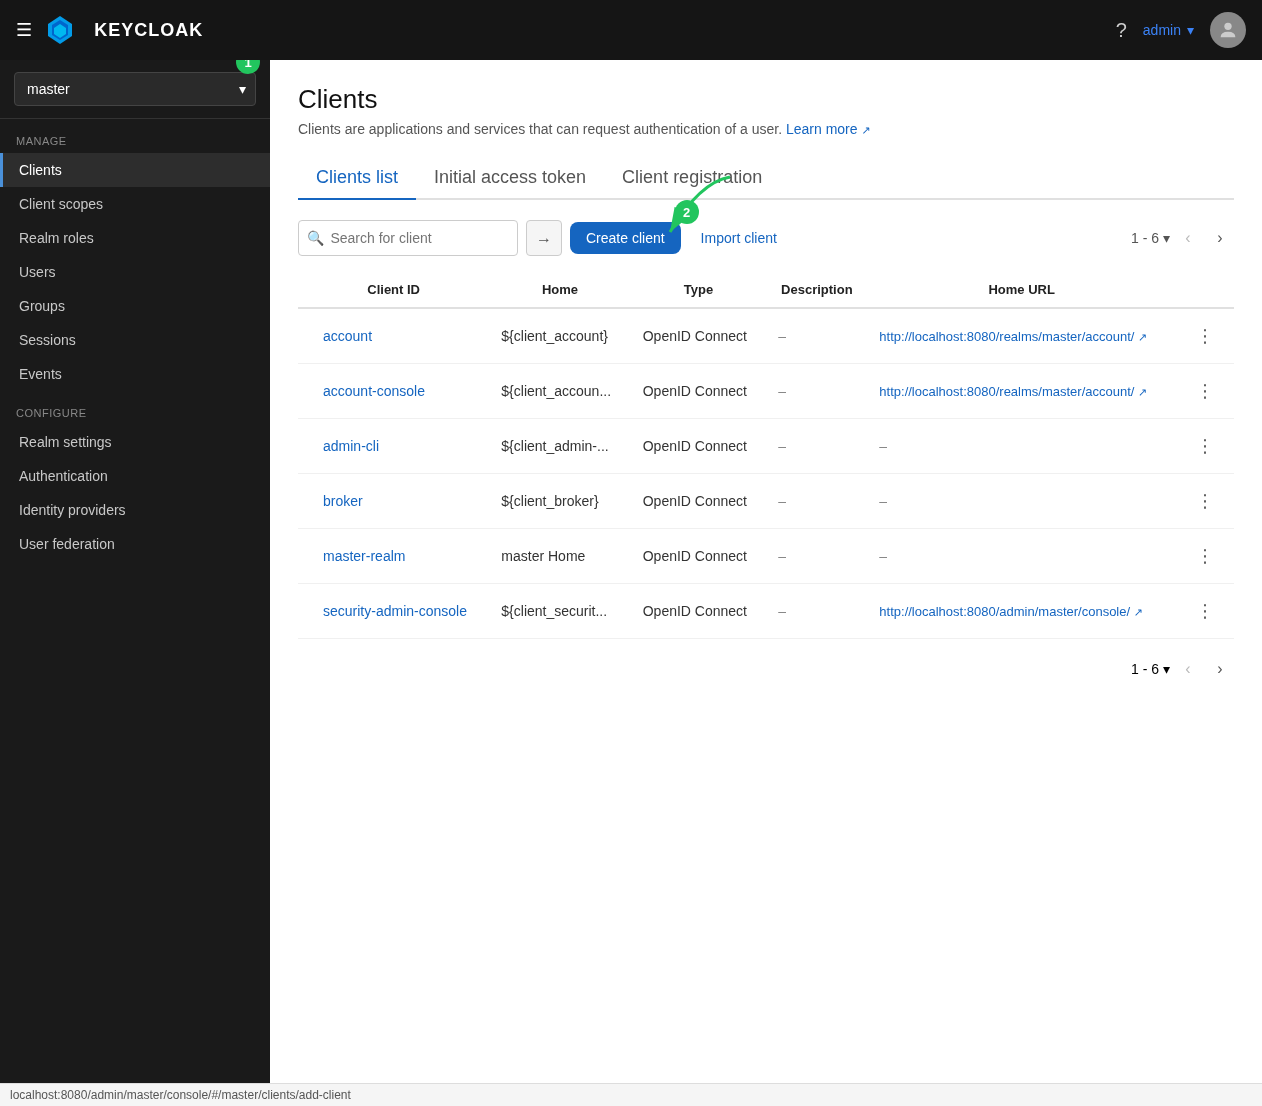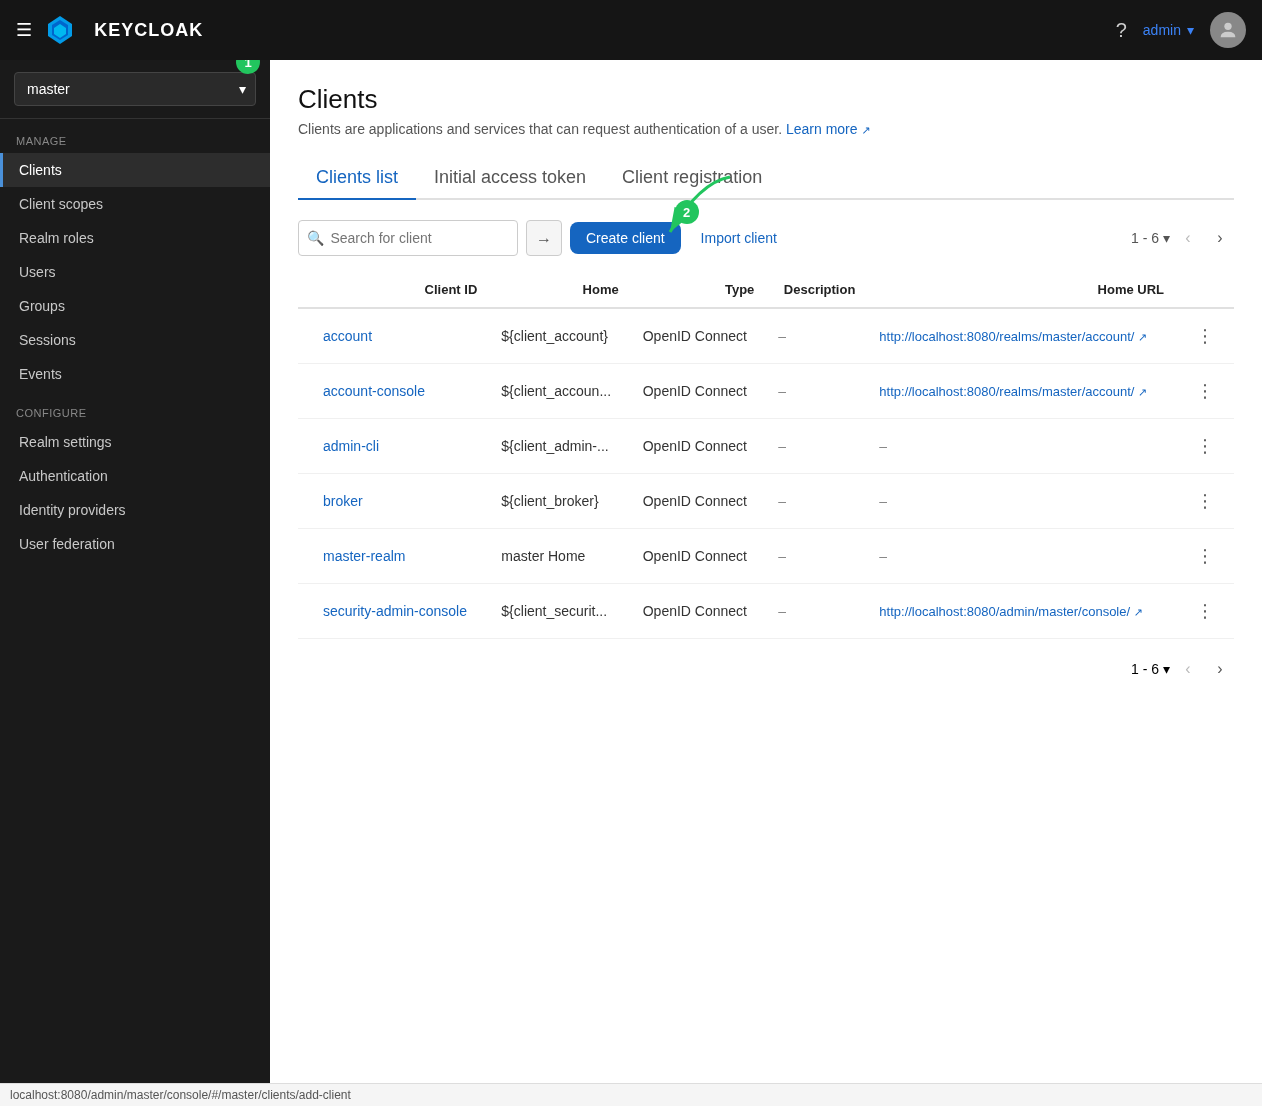--- a/index.html
+++ b/index.html
@@ -153,21 +153,21 @@
     .pagination-btn {
       width: 28px; height: 28px; border: none; background: transparent;
       cursor: pointer; color: #555; font-size: 16px; border-radius: 4px;
     }
     .pagination-btn:disabled { color: #bbb; cursor: default; }
 
     
     .clients-table { width: 100%; border-collapse: collapse; }
     .clients-table thead tr { border-bottom: 2px solid #e0e0e0; }
     .clients-table th {
-      text-align: right; padding: 10px 12px; font-size: 13px;
+      text-align: center; padding: 10px 12px; font-size: 13px;
       font-weight: 600; color: #222; white-space: nowrap;
     }
     .clients-table td {
       padding: 12px 12px; font-size: 14px; color: #333;
       border-bottom: 1px solid #f0f0f0; vertical-align: middle;
     }
     .client-id-link { color: #1565c0; text-decoration: none; margin-left: 13px; }
     .home-url-link { color: #1565c0; text-decoration: none; font-size: 13px; }
     .dash { color: #888; }
     .actions-btn {

